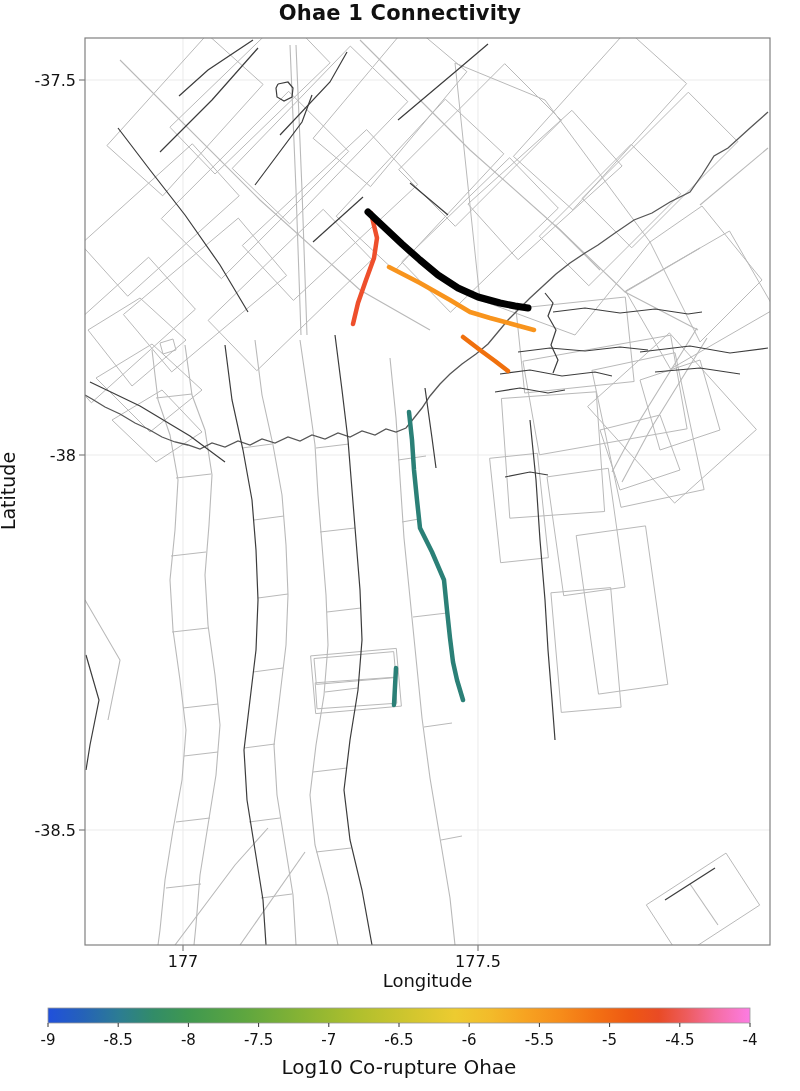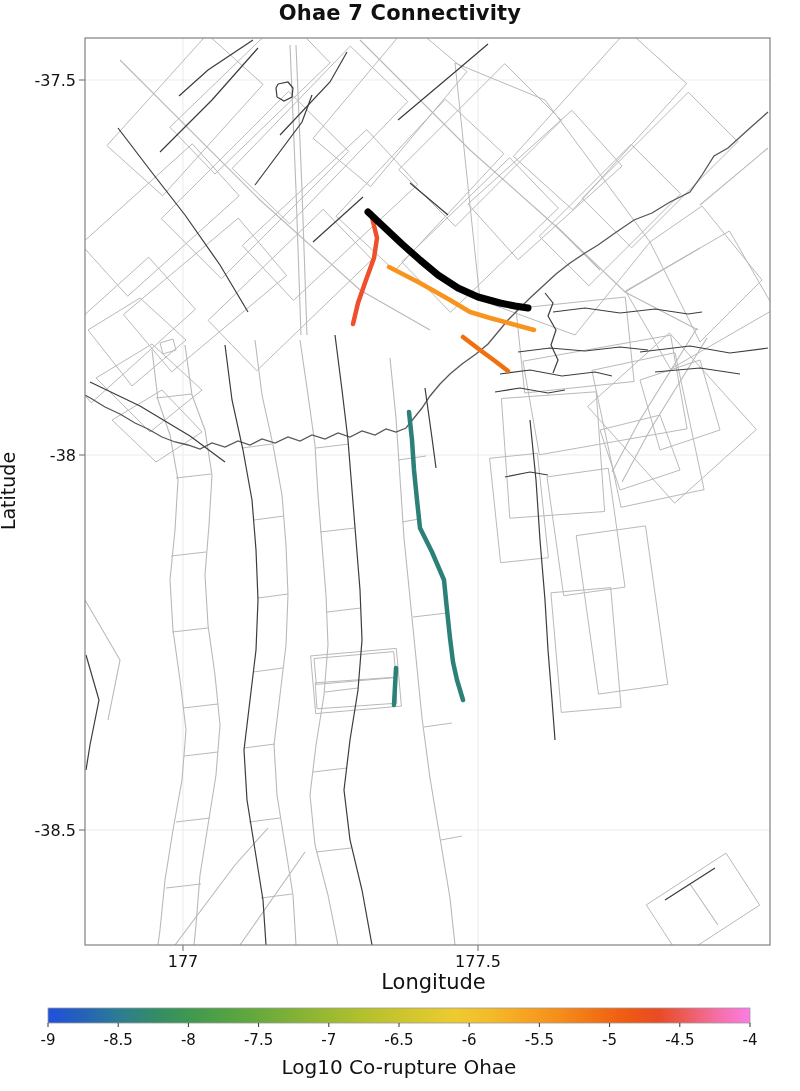--- a/index.html
+++ b/index.html
@@ -3,28 +3,28 @@
 <meta charset="utf-8">
 <style>
   html,body{margin:0;padding:0;background:#ffffff;}
   .figure{position:relative;width:800px;height:1091px;background:#ffffff;
           font-family:"DejaVu Sans",sans-serif;color:#111111;overflow:hidden;}
   .figure svg{position:absolute;left:0;top:0;}
   .title{position:absolute;left:0;top:1px;width:800px;text-align:center;
          font-size:21px;font-weight:bold;letter-spacing:.2px;}
   .ylabel{position:absolute;left:-72px;top:480px;width:160px;text-align:center;
           transform:rotate(-90deg);font-size:19px;}
-  .xlabel{position:absolute;left:91px;top:970px;width:685px;text-align:center;font-size:21px;}
+  .xlabel{position:absolute;left:85px;top:970px;width:685px;text-align:center;font-size:18px;}
   .cblabel{position:absolute;left:48px;top:1055px;width:702px;text-align:center;font-size:20px;}
 </style>
 </head>
 <body>
 
 <div class="figure">
-  <div class="title">Ohae 7 Connectivity</div>
+  <div class="title">Ohae 1 Connectivity</div>
   <div class="ylabel">Latitude</div>
   <svg id="plot" width="800" height="1091" viewBox="0 0 800 1091">
       <defs>
         <clipPath id="plotclip">
           <rect x="85" y="38" width="685" height="907"></rect>
         </clipPath>
         <linearGradient id="cbgrad" x1="0" y1="0" x2="1" y2="0">
           <stop offset="0%" stop-color="#2050dc"></stop>
           <stop offset="5%" stop-color="#2562b8"></stop>
           <stop offset="10%" stop-color="#2c7c94"></stop>

